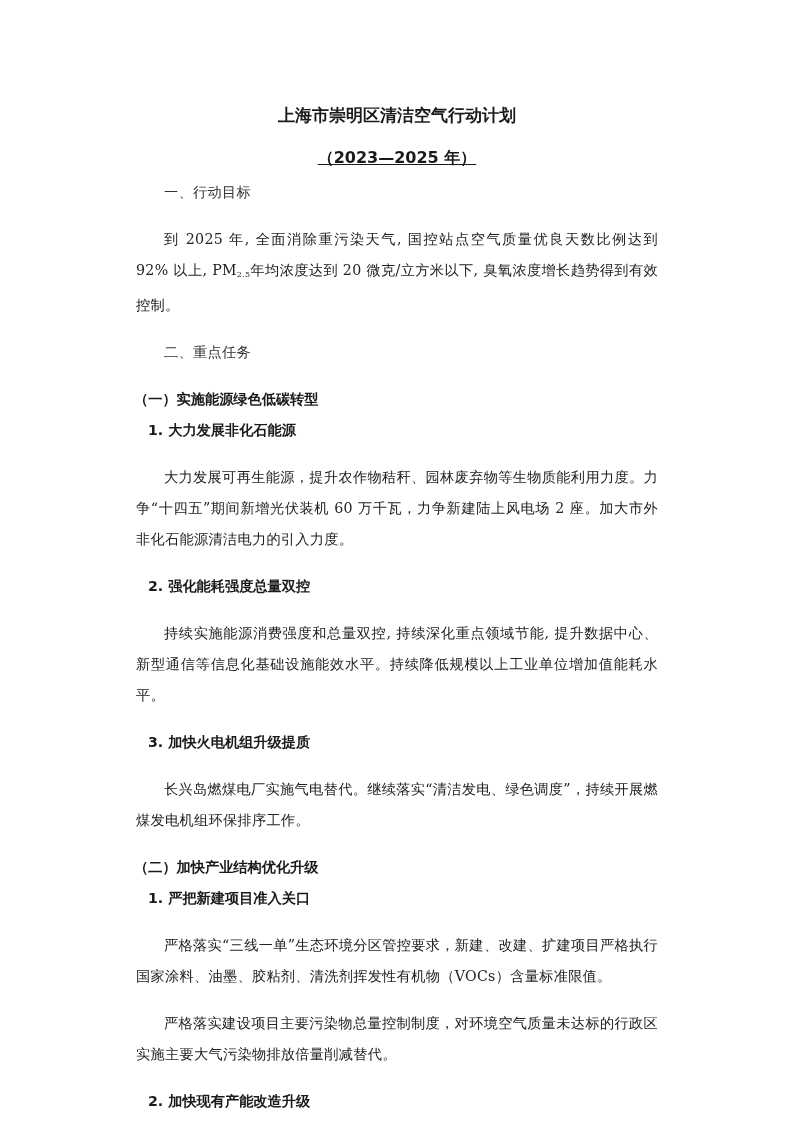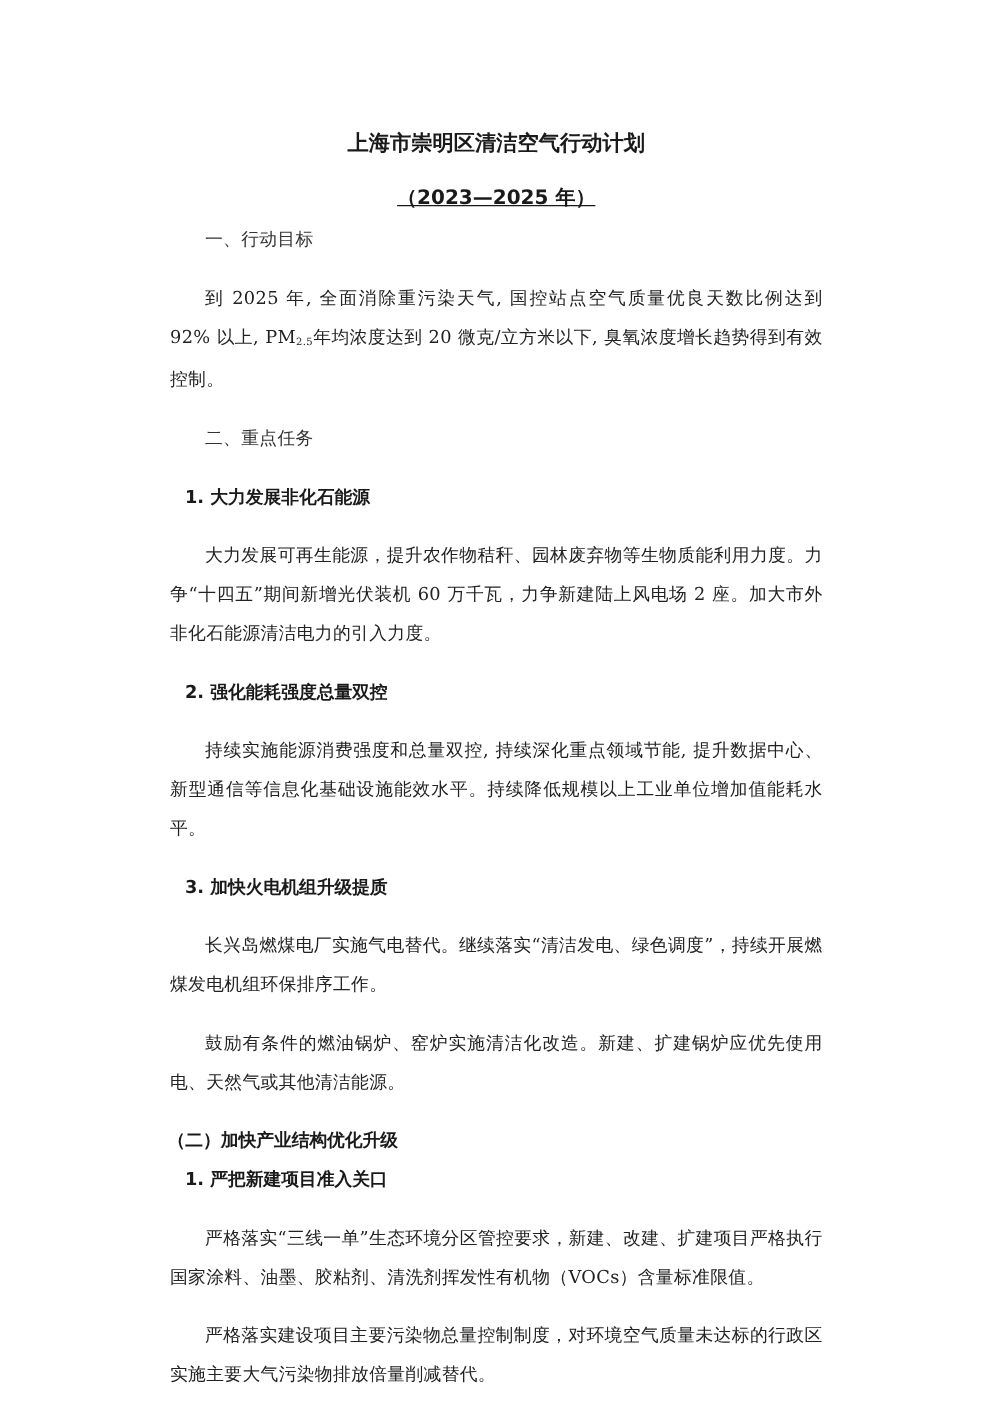--- a/index.html
+++ b/index.html
@@ -91,31 +91,31 @@
   <div class="content">
 
     <div class="title">上海市崇明区清洁空气行动计划</div>
     <div class="subtitle">（2023—2025 年）</div>
 
     <div class="line section-title">一、行动目标</div>
     <div class="line indent"><span>到 2025 年, 全面消除重污染天气, 国控站点空气质量优良天数比例达到 92% 以上, PM</span><span class="sub">2.5</span><span>年均浓度达到 20 微克/立方米以下, 臭氧浓度增长趋势得到有效控制。</span></div>
 
     <div class="line section-title" style="margin-top:0;">二、重点任务</div>
 
+    <div class="heading indent" style="text-indent:14px;">（一）实施能源绿色低碳转型</div>
 
     <div class="heading indent">1. 大力发展非化石能源</div>
     <div class="line indent">大力发展可再生能源，提升农作物秸秆、园林废弃物等生物质能利用力度。力争“十四五”期间新增光伏装机 60 万千瓦，力争新建陆上风电场 2 座。加大市外非化石能源清洁电力的引入力度。</div>
 
     <div class="heading indent">2. 强化能耗强度总量双控</div>
     <div class="line indent">持续实施能源消费强度和总量双控, 持续深化重点领域节能, 提升数据中心、新型通信等信息化基础设施能效水平。持续降低规模以上工业单位增加值能耗水平。</div>
 
     <div class="heading indent">3. 加快火电机组升级提质</div>
     <div class="line indent">长兴岛燃煤电厂实施气电替代。继续落实“清洁发电、绿色调度”，持续开展燃煤发电机组环保排序工作。</div>
 
-    <div class="line indent">鼓励有条件的燃油锅炉、窑炉实施清洁化改造。新建、扩建锅炉应优先使用电、天然气或其他清洁能源。</div>
 
     <div class="heading indent" style="text-indent:14px;">（二）加快产业结构优化升级</div>
 
     <div class="heading indent">1. 严把新建项目准入关口</div>
     <div class="line indent">严格落实“三线一单”生态环境分区管控要求，新建、改建、扩建项目严格执行国家涂料、油墨、胶粘剂、清洗剂挥发性有机物（VOCs）含量标准限值。</div>
     <div class="line indent">严格落实建设项目主要污染物总量控制制度，对环境空气质量未达标的行政区实施主要大气污染物排放倍量削减替代。</div>
 
     <div class="heading indent">2. 加快现有产能改造升级</div>
 
   </div>

